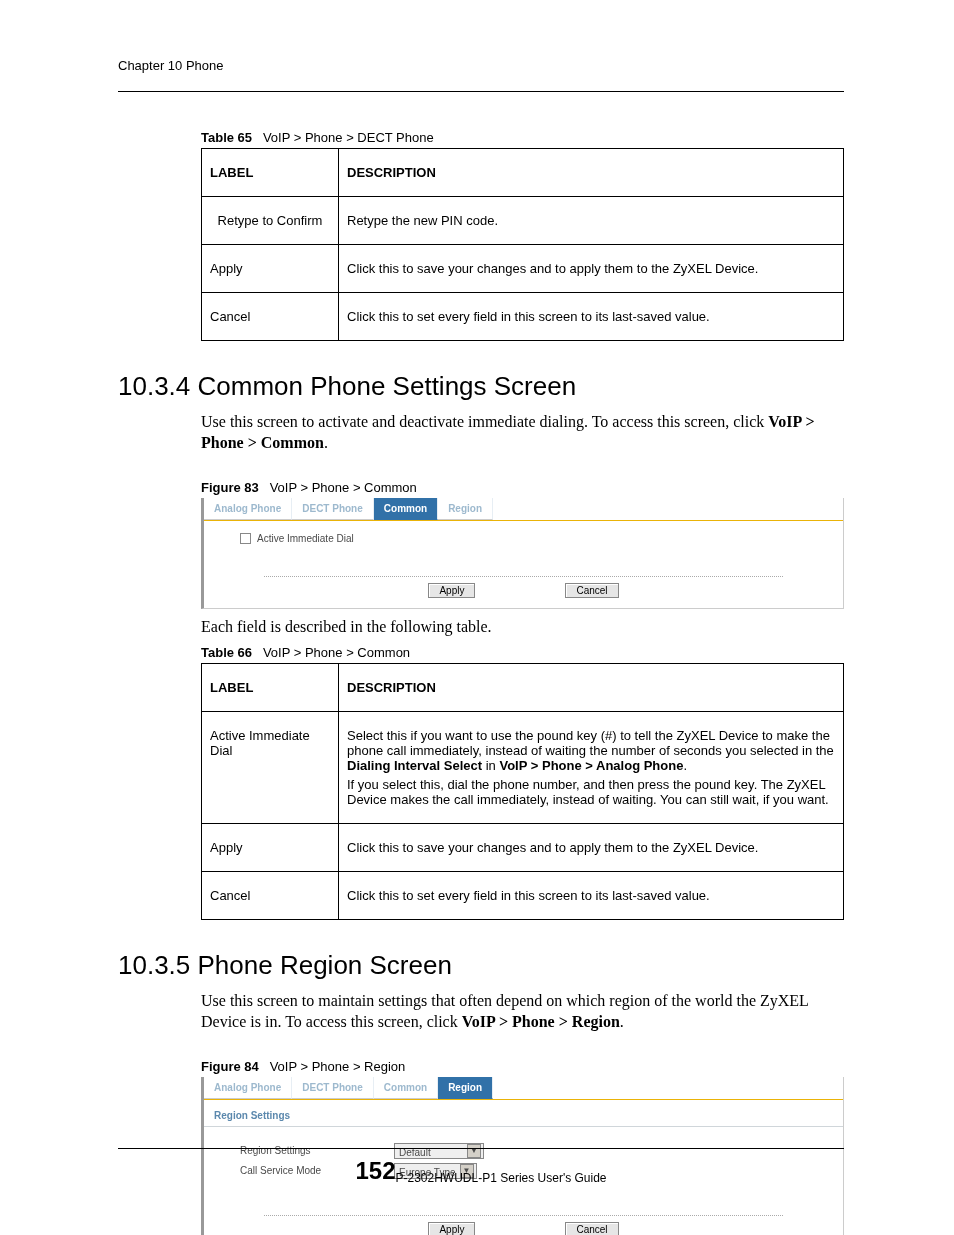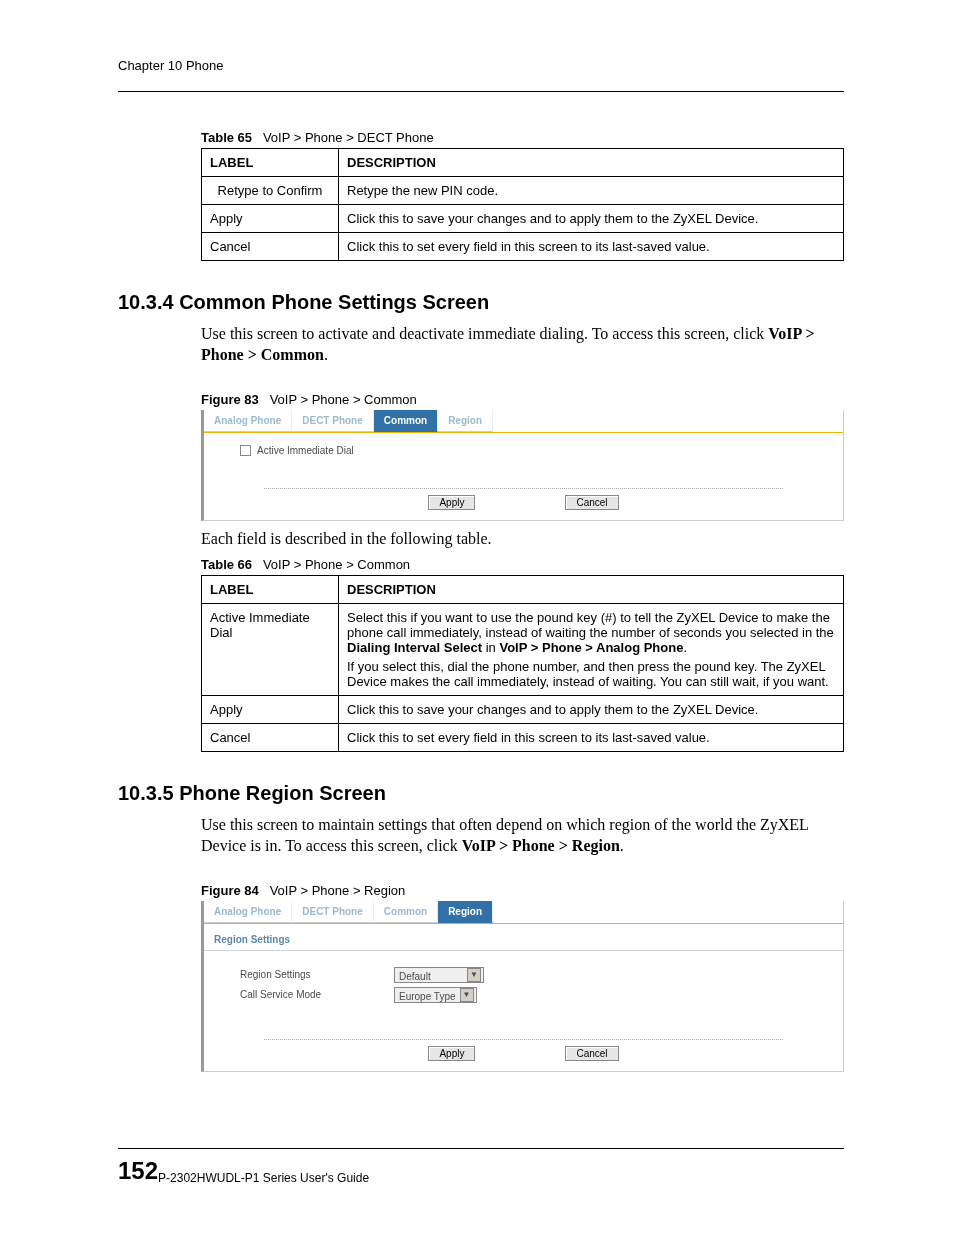--- a/index.html
+++ b/index.html
@@ -31,32 +31,32 @@
   .table-caption b { font-weight: bold; }
   table.def {
     border-collapse: collapse;
     width: calc(100% - 83px);
     margin-left: 83px;
     font-family: Arial, Helvetica, sans-serif;
     font-size: 13px;
   }
   table.def th, table.def td {
     border: 1px solid #000;
-    padding: 6px 8px;
+    padding: 16px 8px;
     text-align: left;
     vertical-align: top;
   }
   table.def th {
     font-weight: bold;
   }
   table.def td.label-col { width: 120px; }
   h2.section {
     font-family: Arial, Helvetica, sans-serif;
-    font-size: 20px;
-    font-weight: bold;
+    font-size: 26px;
+    font-weight: normal;
     margin: 30px 0 10px 0;
   }
   p.body {
     font-family: "Times New Roman", serif;
     font-size: 16px;
     margin: 8px 0 8px 83px;
     line-height: 1.3;
   }
   p.body b { font-weight: bold; }
   .figure-caption {
@@ -140,21 +140,21 @@
     border: 1px solid #888;
     box-shadow: inset 1px 1px 0 #fff;
     padding: 1px 10px;
   }
 
   .footer {
     position: absolute;
     left: 118px; right: 110px; bottom: 50px;
     border-top: 1px solid #000;
     padding-top: 8px;
-    display: flex; justify-content: flex-start; align-items: flex-end;
+    display: flex; justify-content: center; align-items: flex-end;
     font-family: Arial, Helvetica, sans-serif;
   }
   .footer .pn { font-size: 24px; font-weight: bold; }
   .footer .guide { font-size: 12px; }
 </style>
 </head>
 <body>
 
 <div class="page">
 

